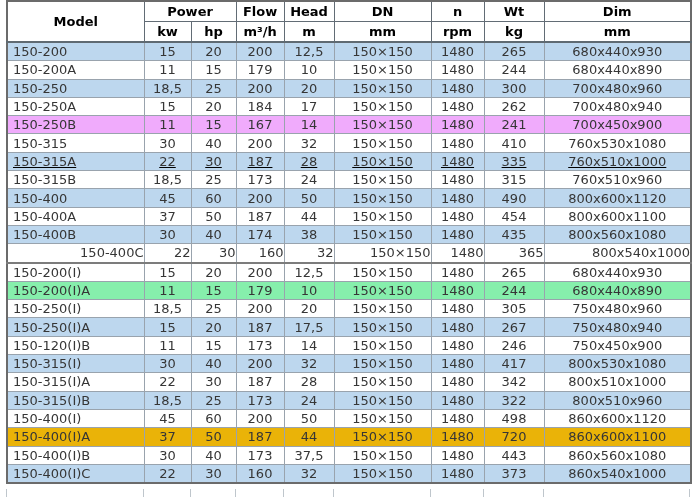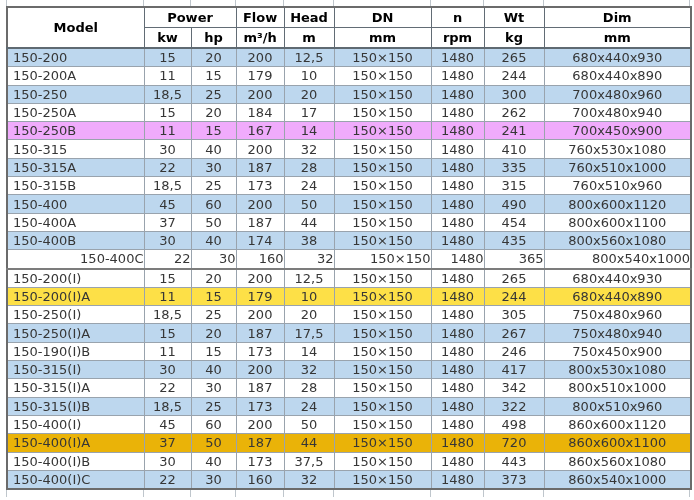--- a/index.html
+++ b/index.html
@@ -5,21 +5,21 @@
   html, body { margin: 0; padding: 0; }
   body {
     width: 694px; height: 500px;
     background: #ffffff;
     position: relative;
     overflow: hidden;
     font-family: "DejaVu Sans", "Liberation Sans", sans-serif;
   }
   table.spec {
     position: absolute;
-    left: 6px; top: 6px;
+    left: 6px; top: 0;
     width: 684px;
     border-collapse: collapse;
     table-layout: fixed;
     border: 2px solid #6b6b6b;
   }
   thead th {
     font-size: 13px;
     font-weight: bold;
     color: #000000;
     background: #ffffff;
@@ -172,21 +172,21 @@
         <td class="model-cell">150-315</td>
         <td>30</td>
         <td>40</td>
         <td>200</td>
         <td>32</td>
         <td>150×150</td>
         <td>1480</td>
         <td>410</td>
         <td>760x530x1080</td>
       </tr>
-      <tr style="background: rgb(189, 215, 238);">
+      <tr style="background: rgb(189, 215, 238); text-decoration: underline;">
         <td class="model-cell">150-315A</td>
         <td>22</td>
         <td>30</td>
         <td>187</td>
         <td>28</td>
         <td>150×150</td>
         <td>1480</td>
         <td>335</td>
         <td>760x510x1000</td>
       </tr>
@@ -249,21 +249,21 @@
         <td class="model-cell">150-200(I)</td>
         <td>15</td>
         <td>20</td>
         <td>200</td>
         <td>12,5</td>
         <td>150×150</td>
         <td>1480</td>
         <td>265</td>
         <td>680x440x930</td>
       </tr>
-      <tr style="background: #fde047; border-radius: 7px;">
+      <tr style="background: #86efac; border-radius: 7px;">
         <td class="model-cell">150-200(I)A</td>
         <td>11</td>
         <td>15</td>
         <td>179</td>
         <td>10</td>
         <td>150×150</td>
         <td>1480</td>
         <td>244</td>
         <td>680x440x890</td>
       </tr>
@@ -283,21 +283,21 @@
         <td>15</td>
         <td>20</td>
         <td>187</td>
         <td>17,5</td>
         <td>150×150</td>
         <td>1480</td>
         <td>267</td>
         <td>750x480x940</td>
       </tr>
       <tr>
-        <td class="model-cell">150-190(I)B</td>
+        <td class="model-cell">150-120(I)B</td>
         <td>11</td>
         <td>15</td>
         <td>173</td>
         <td>14</td>
         <td>150×150</td>
         <td>1480</td>
         <td>246</td>
         <td>750x450x900</td>
       </tr>
       <tr style="background: rgb(189, 215, 238);">

